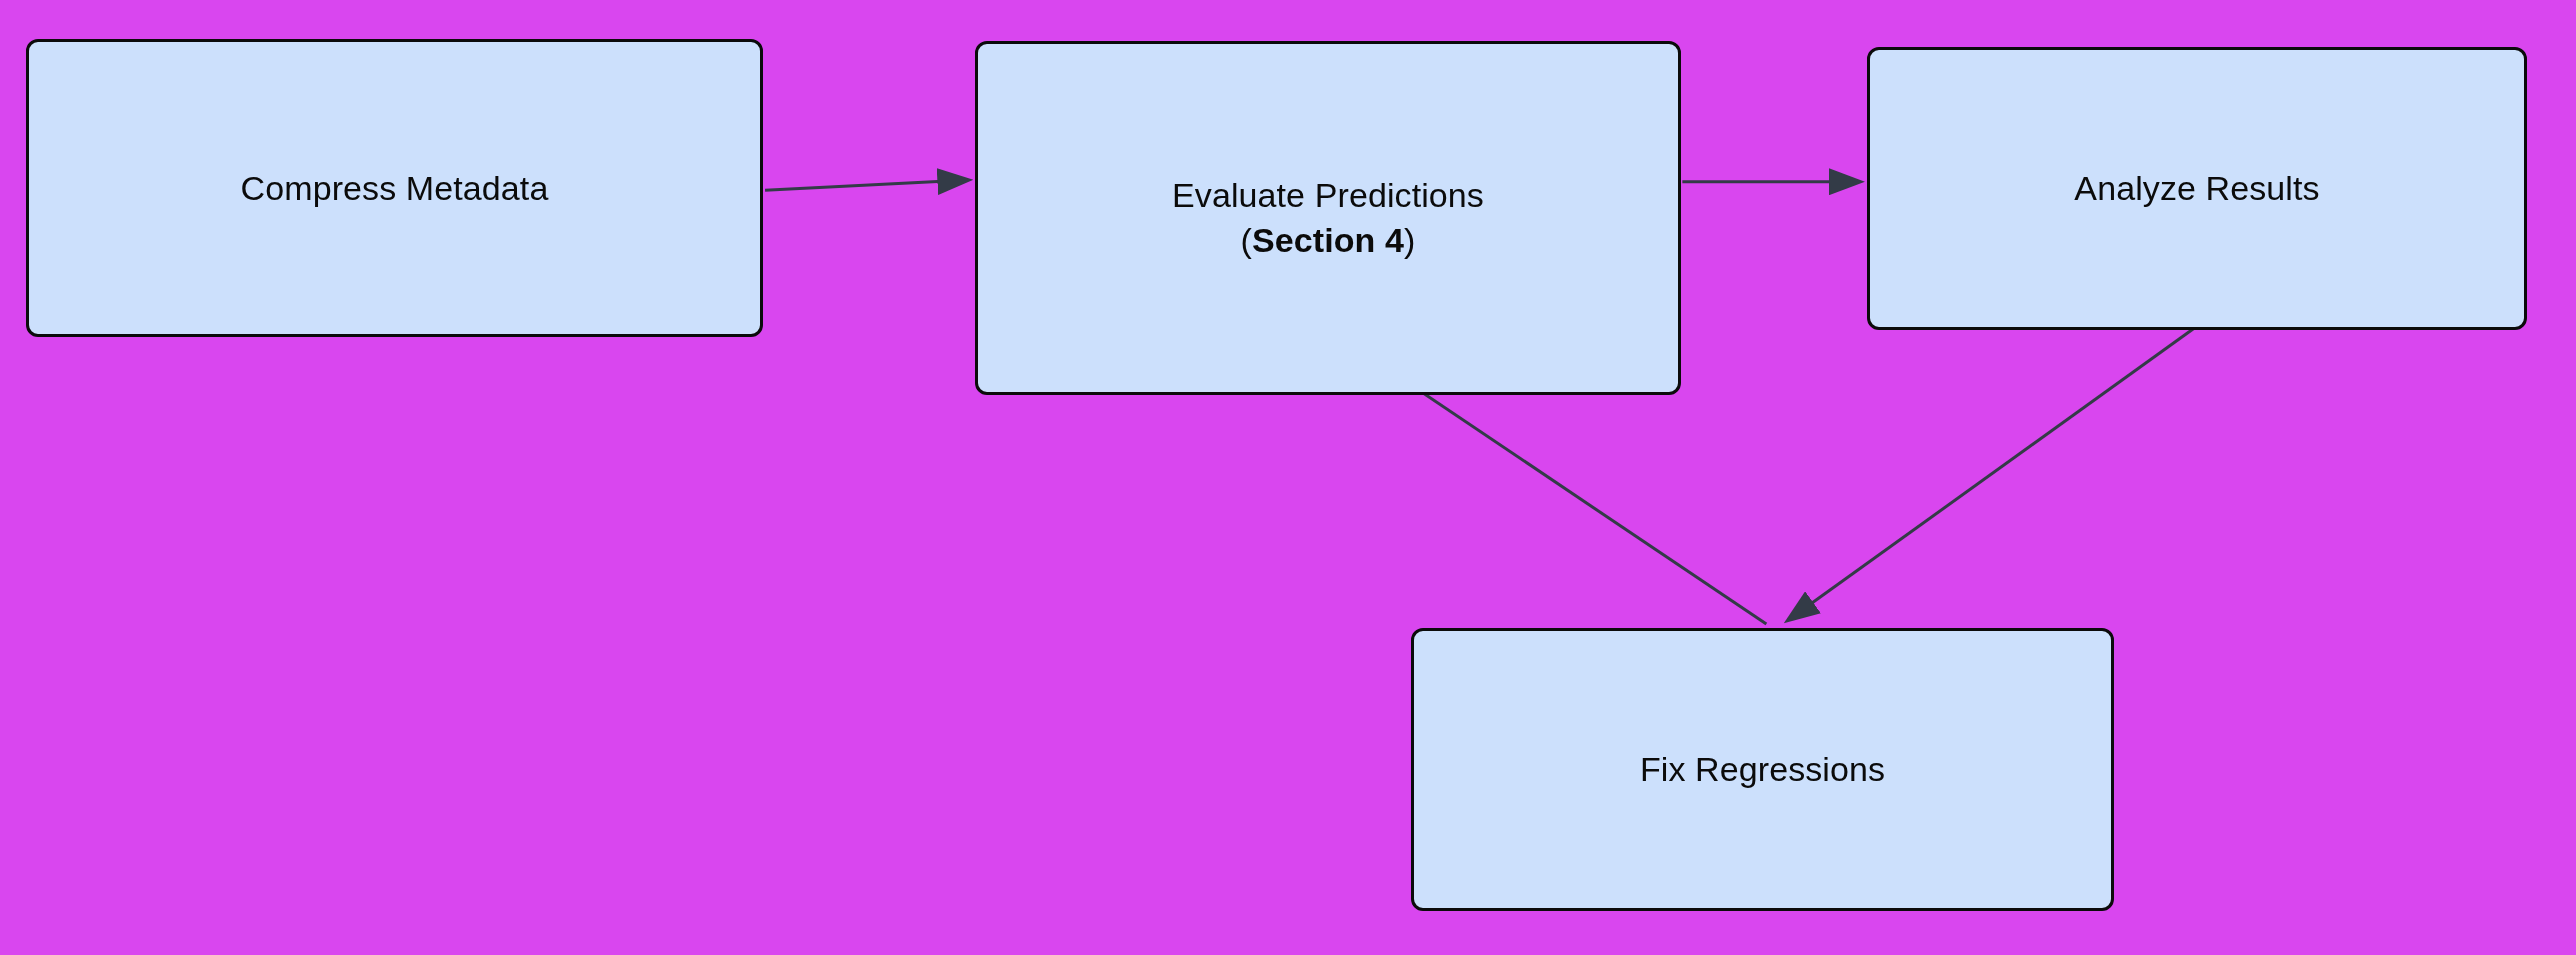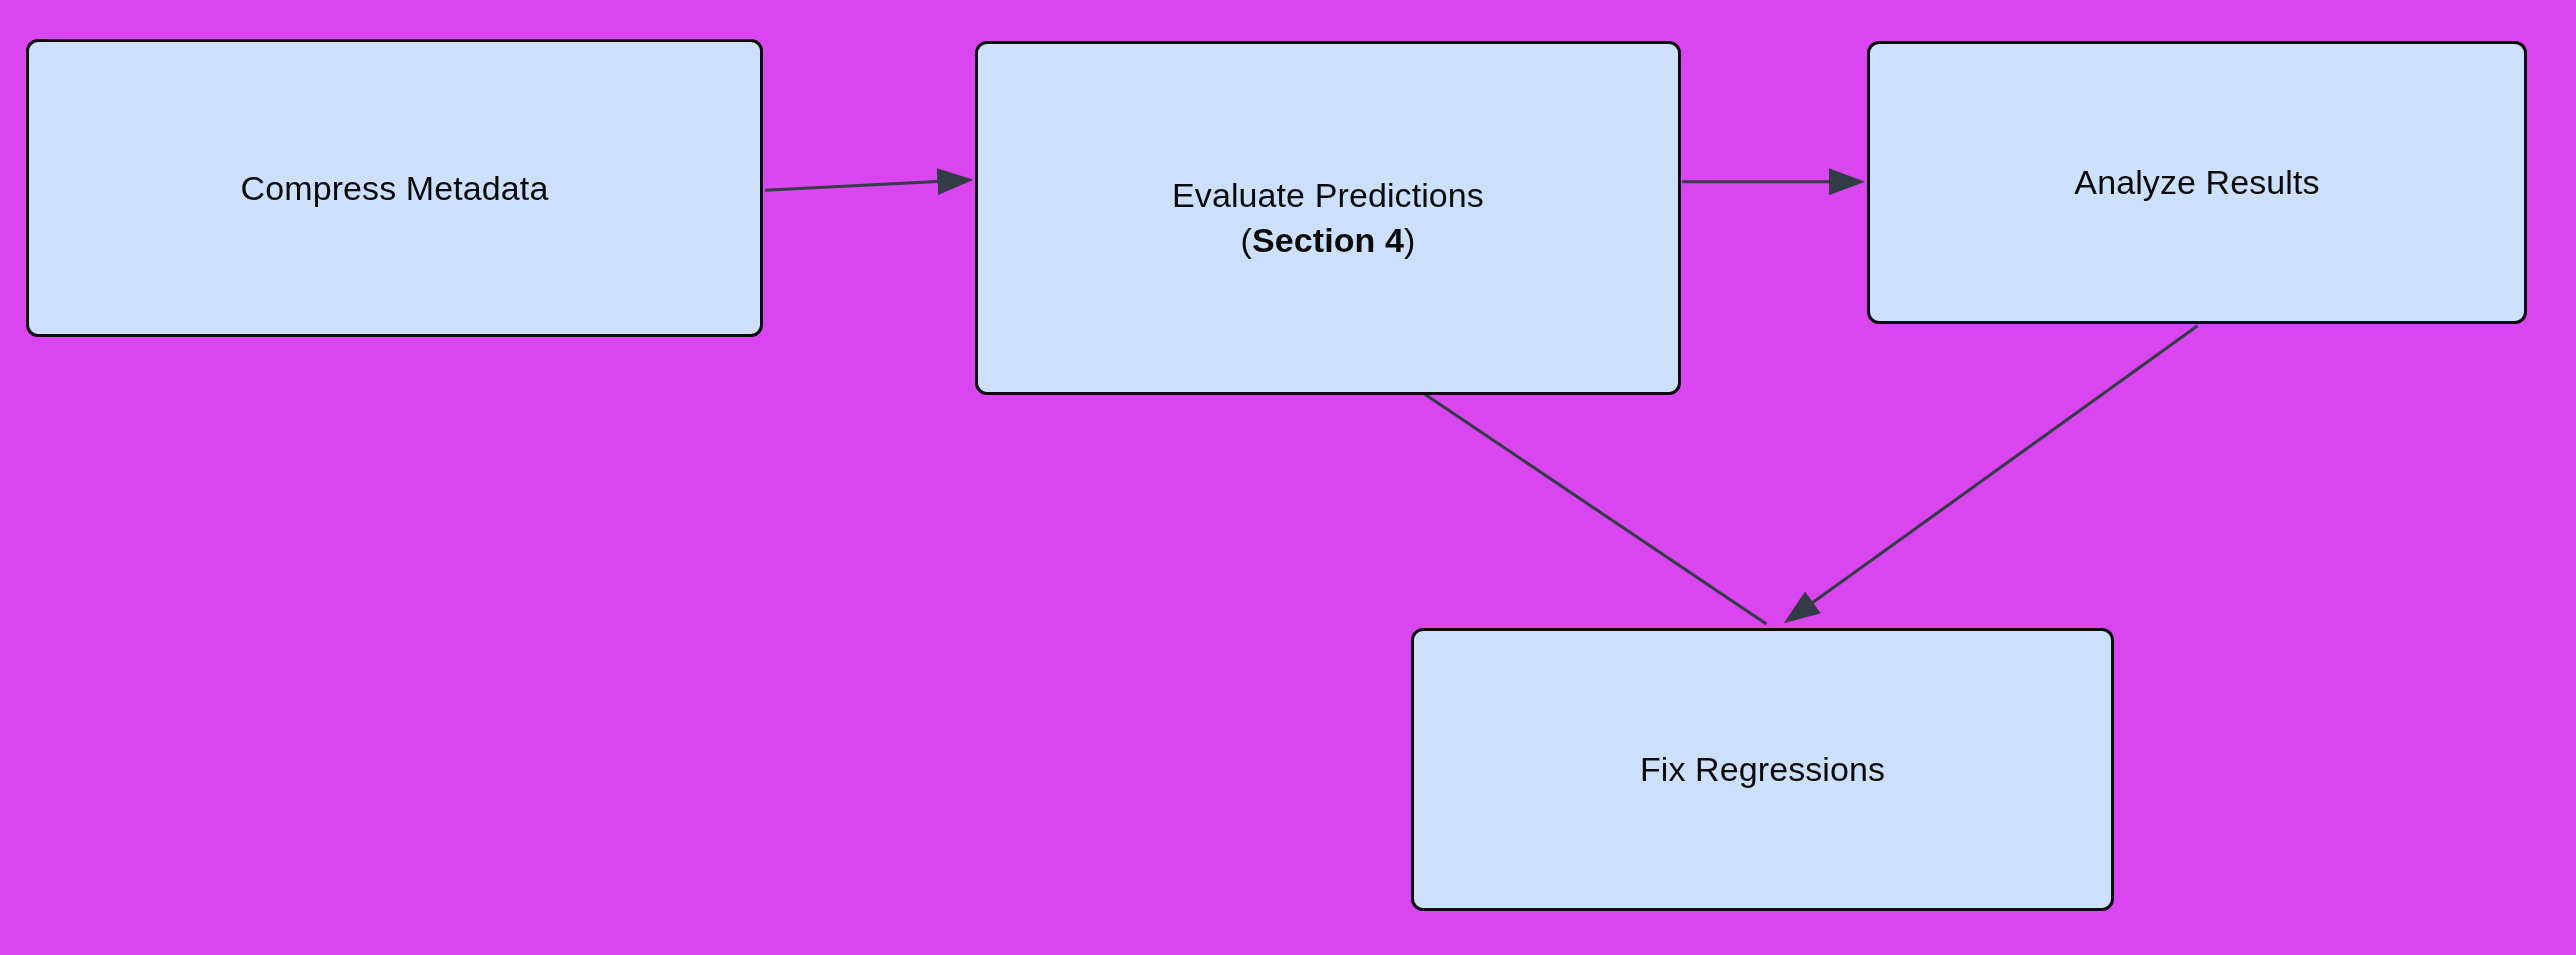--- a/index.html
+++ b/index.html
@@ -47,21 +47,21 @@
     white-space: nowrap;
   }
   .node-label .line2 {
     display: block;
   }
   .node-label .strong {
     font-weight: 700;
   }
   #node-compress-metadata { left: 26px;   top: 39px;  width: 737px; height: 298px; }
   #node-evaluate-predictions { left: 975px; top: 41px;  width: 706px; height: 354px; }
-  #node-analyze-results { left: 1867px; top: 41px;  width: 660px; height: 283px; }
+  #node-analyze-results { left: 1867px; top: 47px;  width: 660px; height: 283px; }
   #node-fix-regressions { left: 1411px; top: 628px; width: 703px; height: 283px; align-items: center; }
 </style>
 </head>
 <body>
 
 <div id="diagram-canvas">
 
   <svg id="edge-layer" viewBox="0 0 3004 1114" width="2576" height="955" xmlns="http://www.w3.org/2000/svg">
     <defs>
       <marker id="arrowhead" markerWidth="12" markerHeight="9" refX="10" refY="4.5" orient="auto" markerUnits="strokeWidth">

